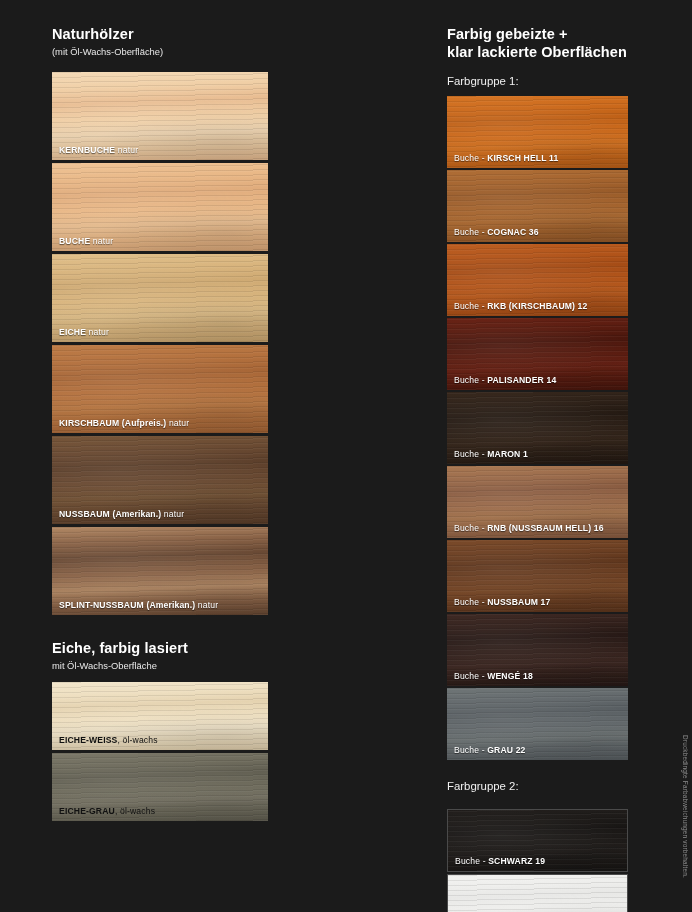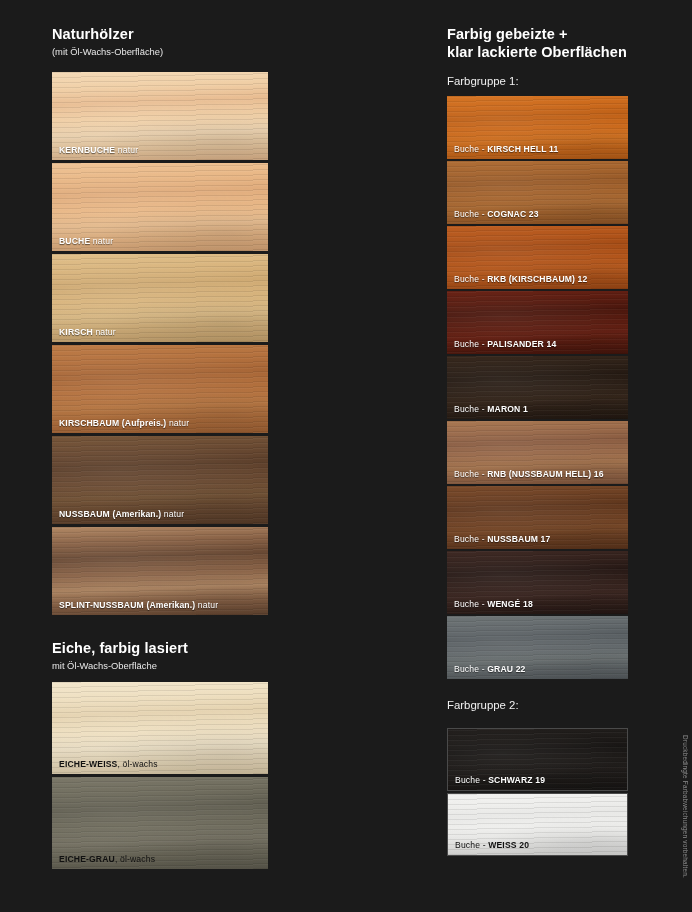--- a/index.html
+++ b/index.html
@@ -49,24 +49,24 @@
     letter-spacing:.15px;
     z-index:3;
     text-shadow:0 1px 1px rgba(0,0,0,.55);
   }
   .swatch.dark-cap .cap{color:#111;text-shadow:none;}
   .cap b{font-weight:bold;}
   .cap .reg{font-weight:normal;}
 
   
   .col-left .swatch{width:216px;height:88px;}
-  .col-left .swatch.tall{height:92px;}
-
-  
-  .col-right .swatch{width:181px;height:63px;margin-bottom:2px;}
+  .col-left .swatch.tall{height:68px;}
+
+  
+  .col-right .swatch{width:181px;height:72px;margin-bottom:2px;}
   .col-right .swatch.fg2{height:63px;border:1px solid #4a4a4a;}
 
   
   .g-lines{
     position:absolute;inset:0;
     background-repeat:repeat;
     opacity:.5;
   }
   .g-soft{
     position:absolute;inset:0;
@@ -115,21 +115,21 @@
           </div>
           <div class="cap"><b>BUCHE</b><span class="reg"> natur</span></div>
         </div>
         <div class="swatch ">
           <div class="grain" style="background: rgb(217, 181, 126);">
             <div class="g-soft" style="background: linear-gradient(178deg, rgb(230, 200, 148) 0%, rgb(217, 181, 126) 18%, rgb(198, 160, 105) 34%, rgb(217, 181, 126) 52%, rgb(230, 200, 148) 68%, rgb(217, 181, 126) 84%, rgb(198, 160, 105) 100%);"></div>
             <div class="g-lines" style="background: repeating-linear-gradient(179deg, rgba(0, 0, 0, 0.17) 0px, rgba(0, 0, 0, 0.17) 1px, rgba(255, 255, 255, 0.08) 1px, rgba(255, 255, 255, 0.08) 2px, rgba(0, 0, 0, 0) 2px, rgba(0, 0, 0, 0) 5px);"></div>
             <div class="g-soft" style="opacity: 0.3; background: radial-gradient(120% 70% at 30% 40%, rgba(255, 255, 255, 0.22), rgba(0, 0, 0, 0) 60%), radial-gradient(90% 60% at 80% 80%, rgba(0, 0, 0, 0.25), rgba(0, 0, 0, 0) 65%);"></div>
             <div class="g-soft" style="opacity: 0.22; background: linear-gradient(rgba(0, 0, 0, 0) 55%, rgba(0, 0, 0, 0.55) 100%);"></div>
           </div>
-          <div class="cap"><b>KIRSCH</b><span class="reg"> natur</span></div>
+          <div class="cap"><b>EICHE</b><span class="reg"> natur</span></div>
         </div>
         <div class="swatch ">
           <div class="grain" style="background: rgb(180, 113, 62);">
             <div class="g-soft" style="background: linear-gradient(178deg, rgb(197, 133, 78) 0%, rgb(180, 113, 62) 18%, rgb(157, 93, 48) 34%, rgb(180, 113, 62) 52%, rgb(197, 133, 78) 68%, rgb(180, 113, 62) 84%, rgb(157, 93, 48) 100%);"></div>
             <div class="g-lines" style="background: repeating-linear-gradient(179deg, rgba(0, 0, 0, 0.17) 0px, rgba(0, 0, 0, 0.17) 1px, rgba(255, 255, 255, 0.08) 1px, rgba(255, 255, 255, 0.08) 2px, rgba(0, 0, 0, 0) 2px, rgba(0, 0, 0, 0) 5px);"></div>
             <div class="g-soft" style="opacity: 0.3; background: radial-gradient(120% 70% at 30% 40%, rgba(255, 255, 255, 0.22), rgba(0, 0, 0, 0) 60%), radial-gradient(90% 60% at 80% 80%, rgba(0, 0, 0, 0.25), rgba(0, 0, 0, 0) 65%);"></div>
             <div class="g-soft" style="opacity: 0.22; background: linear-gradient(rgba(0, 0, 0, 0) 55%, rgba(0, 0, 0, 0.55) 100%);"></div>
           </div>
           <div class="cap"><b>KIRSCHBAUM (Aufpreis.)</b><span class="reg"> natur</span></div>
         </div>
@@ -197,21 +197,21 @@
           </div>
           <div class="cap"><span class="reg">Buche - </span><b>KIRSCH HELL 11</b></div>
         </div>
         <div class="swatch ">
           <div class="grain" style="background: rgb(165, 100, 46);">
             <div class="g-soft" style="background: linear-gradient(178deg, rgb(184, 118, 60) 0%, rgb(165, 100, 46) 18%, rgb(142, 83, 36) 34%, rgb(165, 100, 46) 52%, rgb(184, 118, 60) 68%, rgb(165, 100, 46) 84%, rgb(142, 83, 36) 100%);"></div>
             <div class="g-lines" style="background: repeating-linear-gradient(179deg, rgba(0, 0, 0, 0.17) 0px, rgba(0, 0, 0, 0.17) 1px, rgba(255, 255, 255, 0.08) 1px, rgba(255, 255, 255, 0.08) 2px, rgba(0, 0, 0, 0) 2px, rgba(0, 0, 0, 0) 5px);"></div>
             <div class="g-soft" style="opacity: 0.3; background: radial-gradient(120% 70% at 30% 40%, rgba(255, 255, 255, 0.22), rgba(0, 0, 0, 0) 60%), radial-gradient(90% 60% at 80% 80%, rgba(0, 0, 0, 0.25), rgba(0, 0, 0, 0) 65%);"></div>
             <div class="g-soft" style="opacity: 0.22; background: linear-gradient(rgba(0, 0, 0, 0) 55%, rgba(0, 0, 0, 0.55) 100%);"></div>
           </div>
-          <div class="cap"><span class="reg">Buche - </span><b>COGNAC 23</b></div>
+          <div class="cap"><span class="reg">Buche - </span><b>COGNAC 36</b></div>
         </div>
         <div class="swatch ">
           <div class="grain" style="background: rgb(179, 85, 26);">
             <div class="g-soft" style="background: linear-gradient(178deg, rgb(196, 101, 38) 0%, rgb(179, 85, 26) 18%, rgb(154, 69, 18) 34%, rgb(179, 85, 26) 52%, rgb(196, 101, 38) 68%, rgb(179, 85, 26) 84%, rgb(154, 69, 18) 100%);"></div>
             <div class="g-lines" style="background: repeating-linear-gradient(179deg, rgba(0, 0, 0, 0.17) 0px, rgba(0, 0, 0, 0.17) 1px, rgba(255, 255, 255, 0.08) 1px, rgba(255, 255, 255, 0.08) 2px, rgba(0, 0, 0, 0) 2px, rgba(0, 0, 0, 0) 5px);"></div>
             <div class="g-soft" style="opacity: 0.3; background: radial-gradient(120% 70% at 30% 40%, rgba(255, 255, 255, 0.22), rgba(0, 0, 0, 0) 60%), radial-gradient(90% 60% at 80% 80%, rgba(0, 0, 0, 0.25), rgba(0, 0, 0, 0) 65%);"></div>
             <div class="g-soft" style="opacity: 0.22; background: linear-gradient(rgba(0, 0, 0, 0) 55%, rgba(0, 0, 0, 0.55) 100%);"></div>
           </div>
           <div class="cap"><span class="reg">Buche - </span><b>RKB (KIRSCHBAUM) 12</b></div>
         </div>

